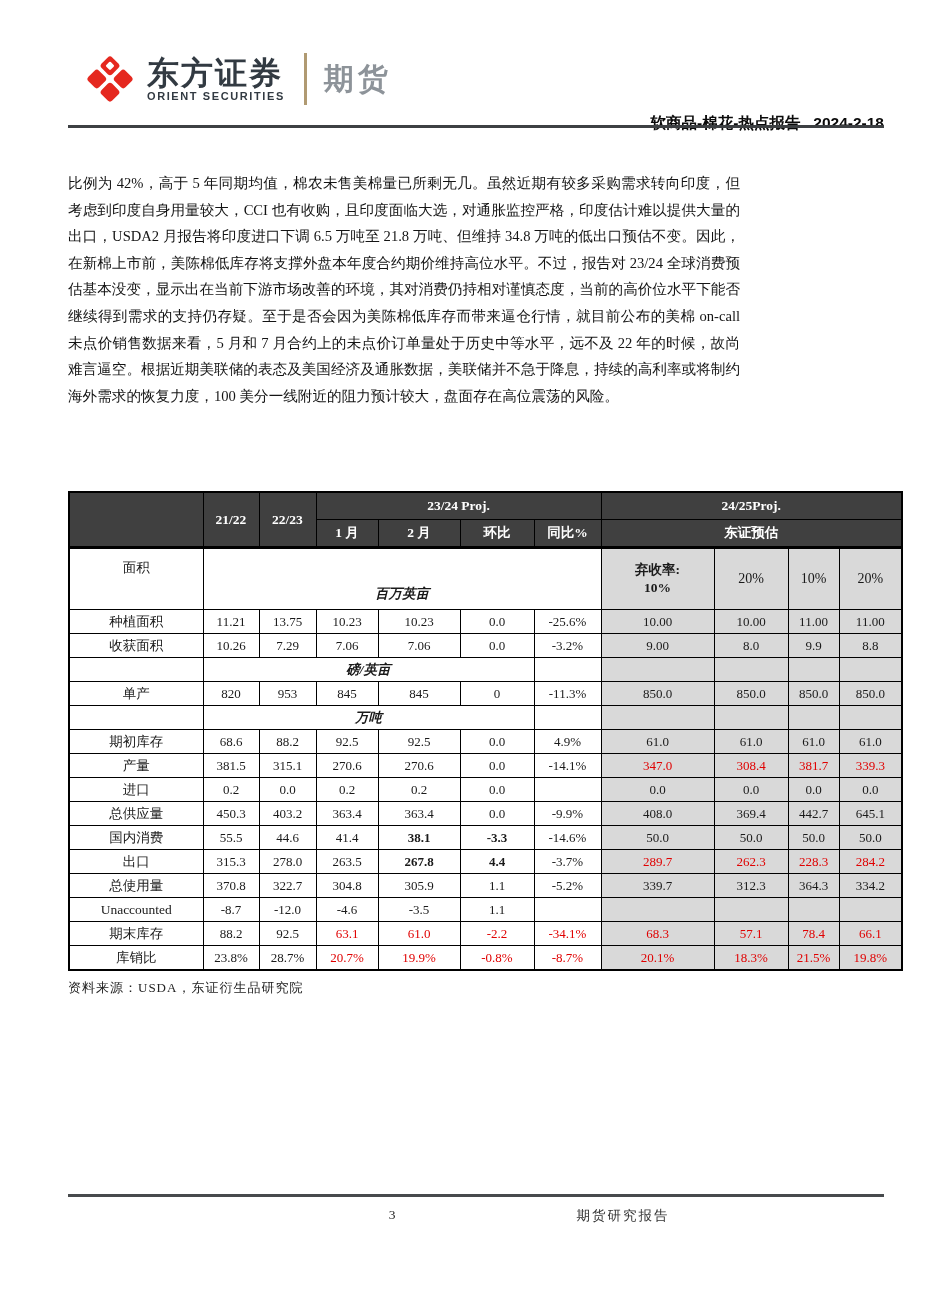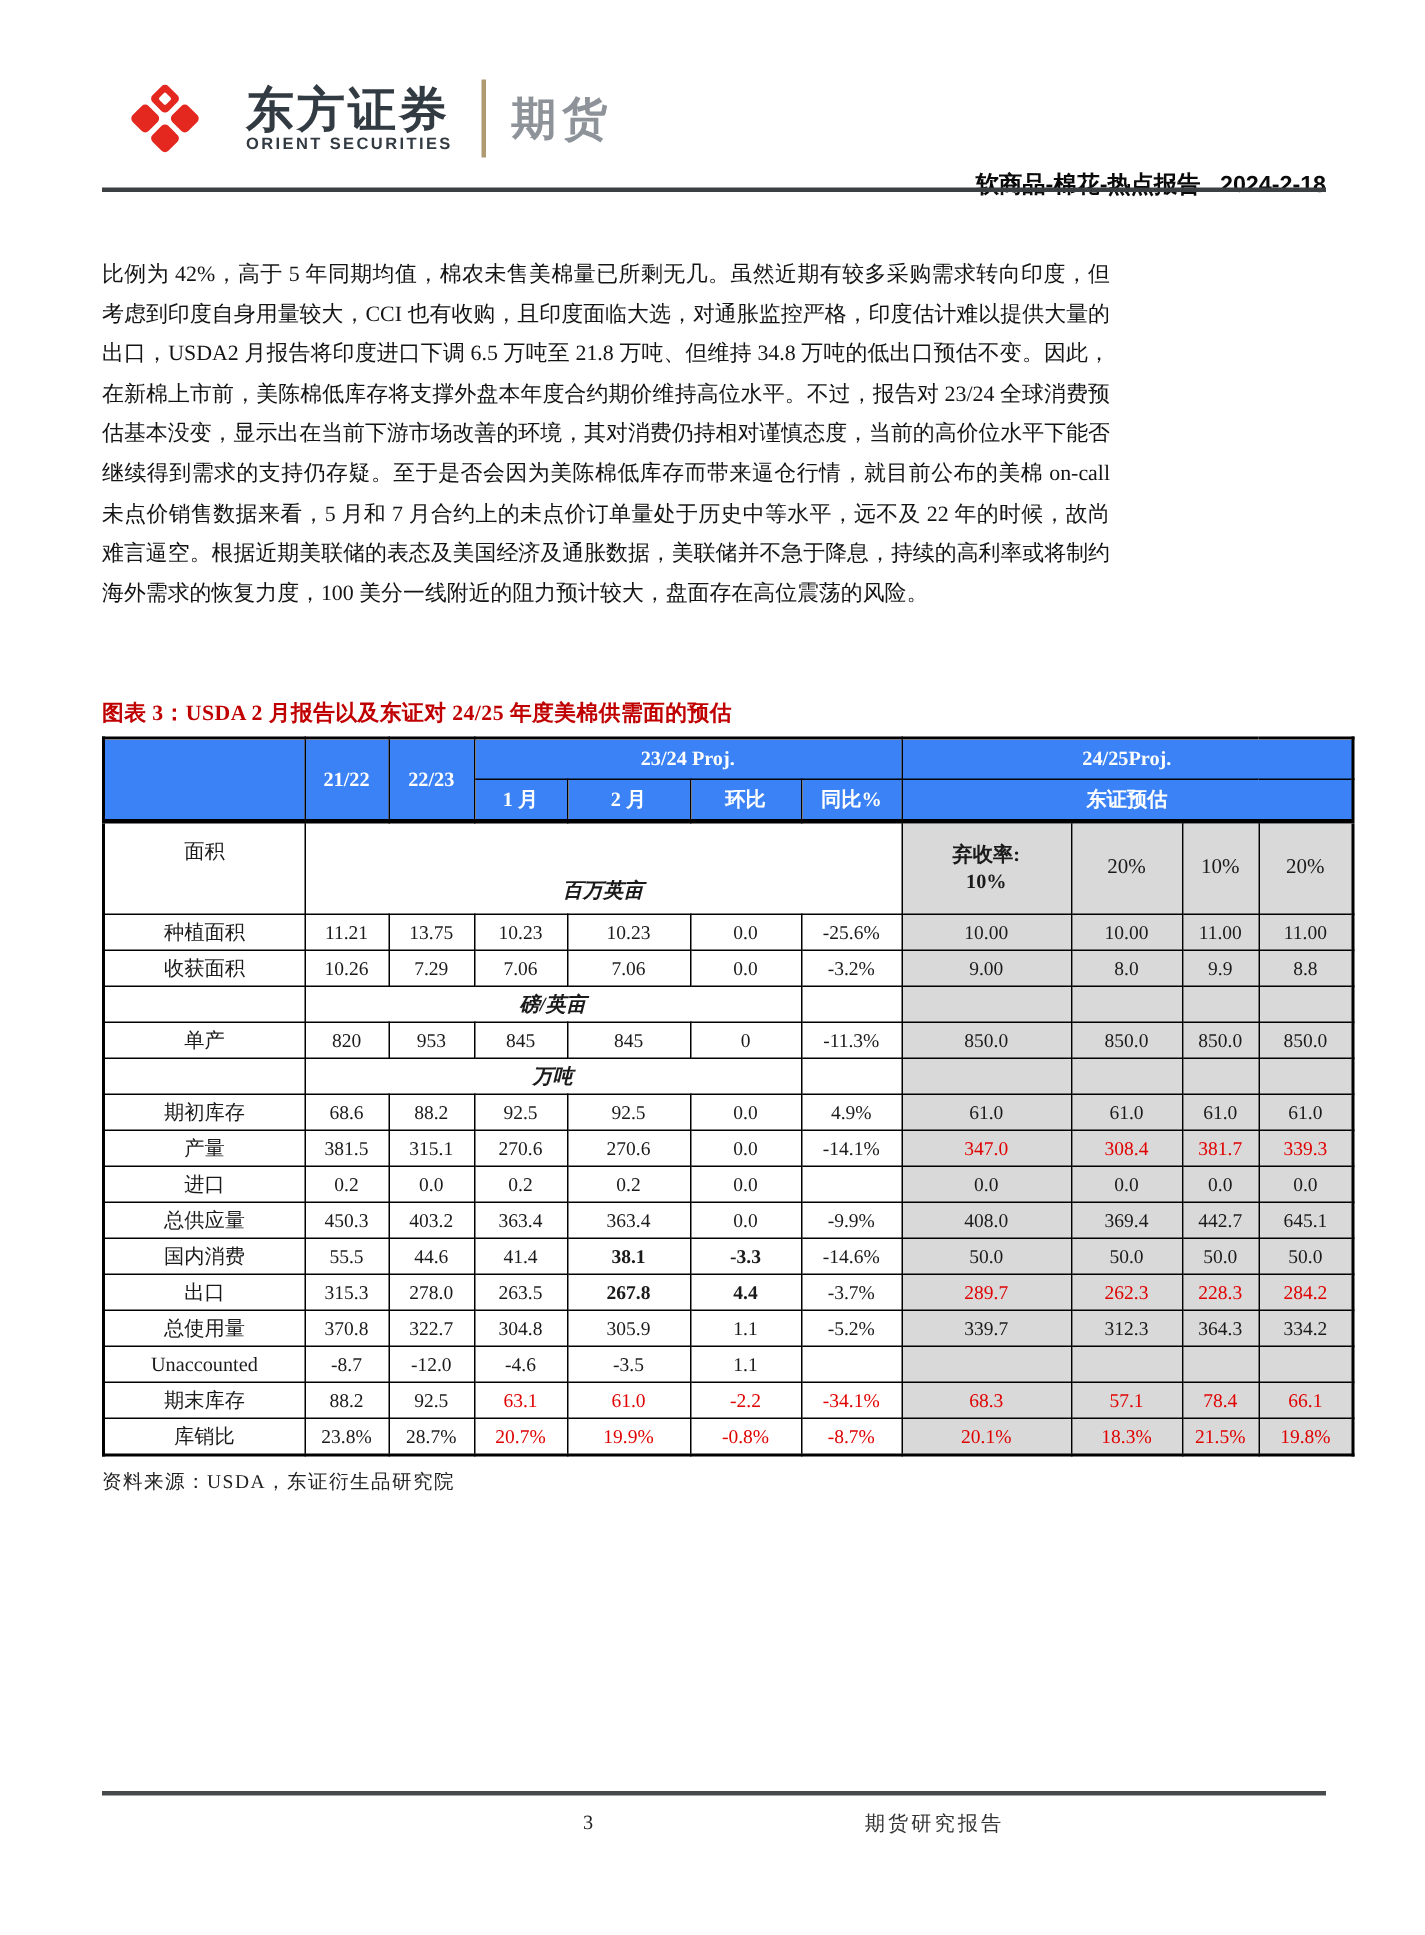--- a/index.html
+++ b/index.html
@@ -2,38 +2,38 @@
 <html><head>
 <meta charset="utf-8">
 <style>
   html,body { margin:0; padding:0; background:#ffffff; }
   body { width:950px; height:1290px; font-family:"Liberation Serif","DejaVu Serif",serif; }
   #page { position:relative; width:950px; height:1290px; background:#fff; overflow:hidden; }
 
   
   .logo-row { position:absolute; top:53px; left:86px; display:flex; align-items:center; }
   .logo-icon { width:48px; height:48px; }
-  .brand { margin-left:30px; display:flex; flex-direction:column; justify-content:center; }
+  .brand { margin-left:13px; display:flex; flex-direction:column; justify-content:center; }
   .brand-cn { font-family:"Liberation Sans","DejaVu Sans",sans-serif; font-weight:bold; font-size:32px; line-height:34px; color:#323a42; letter-spacing:2px; }
   .brand-en { font-family:"Liberation Sans","DejaVu Sans",sans-serif; font-weight:bold; font-size:11px; line-height:13px; color:#323a42; letter-spacing:1.6px; }
   .brand-divider { width:3px; height:52px; background:#b09a72; margin:0 17px 0 19px; }
   .brand-division { font-family:"Liberation Sans","DejaVu Sans",sans-serif; font-weight:bold; font-size:30px; color:#8d9399; letter-spacing:4px; }
   .report-tag { position:absolute; top:113px; right:66px; font-family:"Liberation Sans","DejaVu Sans",sans-serif; font-weight:bold; font-size:15.5px; color:#0a0a0a; }
   .rule-top { position:absolute; top:125px; left:68px; width:816px; height:3px; background:#3d4043; }
 
   
   .para { position:absolute; top:170px; left:68px; width:672px; font-size:14.6px; line-height:26.6px; text-align:justify; color:#141414; }
 
   
   .fig-title { position:absolute; top:466px; left:68px; font-weight:bold; font-size:14.5px; color:#c00000; letter-spacing:0.3px; }
 
   
   table.sd { position:absolute; top:491px; left:68px; width:834px; border-collapse:collapse; table-layout:fixed; font-size:13px; color:#1a1a1a; border:2px solid #000; }
   table.sd th, table.sd td { border:1px solid #000; text-align:center; vertical-align:middle; padding:0 2px; height:23px; overflow:hidden; }
-  table.sd thead th { background:#3b82f6; color:#ffffff; font-weight:bold; font-size:13.5px; height:26px; }
+  table.sd thead th { background:#404040; color:#ffffff; font-weight:bold; font-size:13.5px; height:26px; }
   table.sd thead { border-bottom:3px solid #000; }
   td.gray { background:#d9d9d9; }
   td.red { color:#e00000; font-weight:normal; }
   td.bold { font-weight:bold; }
   td.lab { font-size:13.5px; }
   td.unit { font-style:italic; font-weight:600; font-size:13.5px; }
   tr.area td { height:50px; }
   tr.area td.lab { vertical-align:top; padding-top:10px; }
   tr.area td.unit { vertical-align:bottom; padding-bottom:6px; }
   td.scen { font-size:14px; line-height:18px; }
@@ -73,21 +73,20 @@
   <div class="report-tag">
     <span>软商品-棉花-热点报告</span>
     <span>&nbsp;</span>
     <span>2024-2-18</span>
   </div>
 
   <div class="rule-top"></div>
 
   <div class="para">比例为 42%，高于 5 年同期均值，棉农未售美棉量已所剩无几。虽然近期有较多采购需求转向印度，但考虑到印度自身用量较大，CCI 也有收购，且印度面临大选，对通胀监控严格，印度估计难以提供大量的出口，USDA2 月报告将印度进口下调 6.5 万吨至 21.8 万吨、但维持 34.8 万吨的低出口预估不变。因此，在新棉上市前，美陈棉低库存将支撑外盘本年度合约期价维持高位水平。不过，报告对 23/24 全球消费预估基本没变，显示出在当前下游市场改善的环境，其对消费仍持相对谨慎态度，当前的高价位水平下能否继续得到需求的支持仍存疑。至于是否会因为美陈棉低库存而带来逼仓行情，就目前公布的美棉 on-call 未点价销售数据来看，5 月和 7 月合约上的未点价订单量处于历史中等水平，远不及 22 年的时候，故尚难言逼空。根据近期美联储的表态及美国经济及通胀数据，美联储并不急于降息，持续的高利率或将制约海外需求的恢复力度，100 美分一线附近的阻力预计较大，盘面存在高位震荡的风险。</div>
 
-  <div class="fig-title">图表 3：USDA 2 月报告以及东证对 24/25 年度美棉供需面的预估</div>
 
   <table class="sd">
     <colgroup>
       <col style="width:134px">
         <col style="width:56px">
         <col style="width:57px">
         <col style="width:62px">
       <col style="width:82px">
         <col style="width:74px">
         <col style="width:67px">

